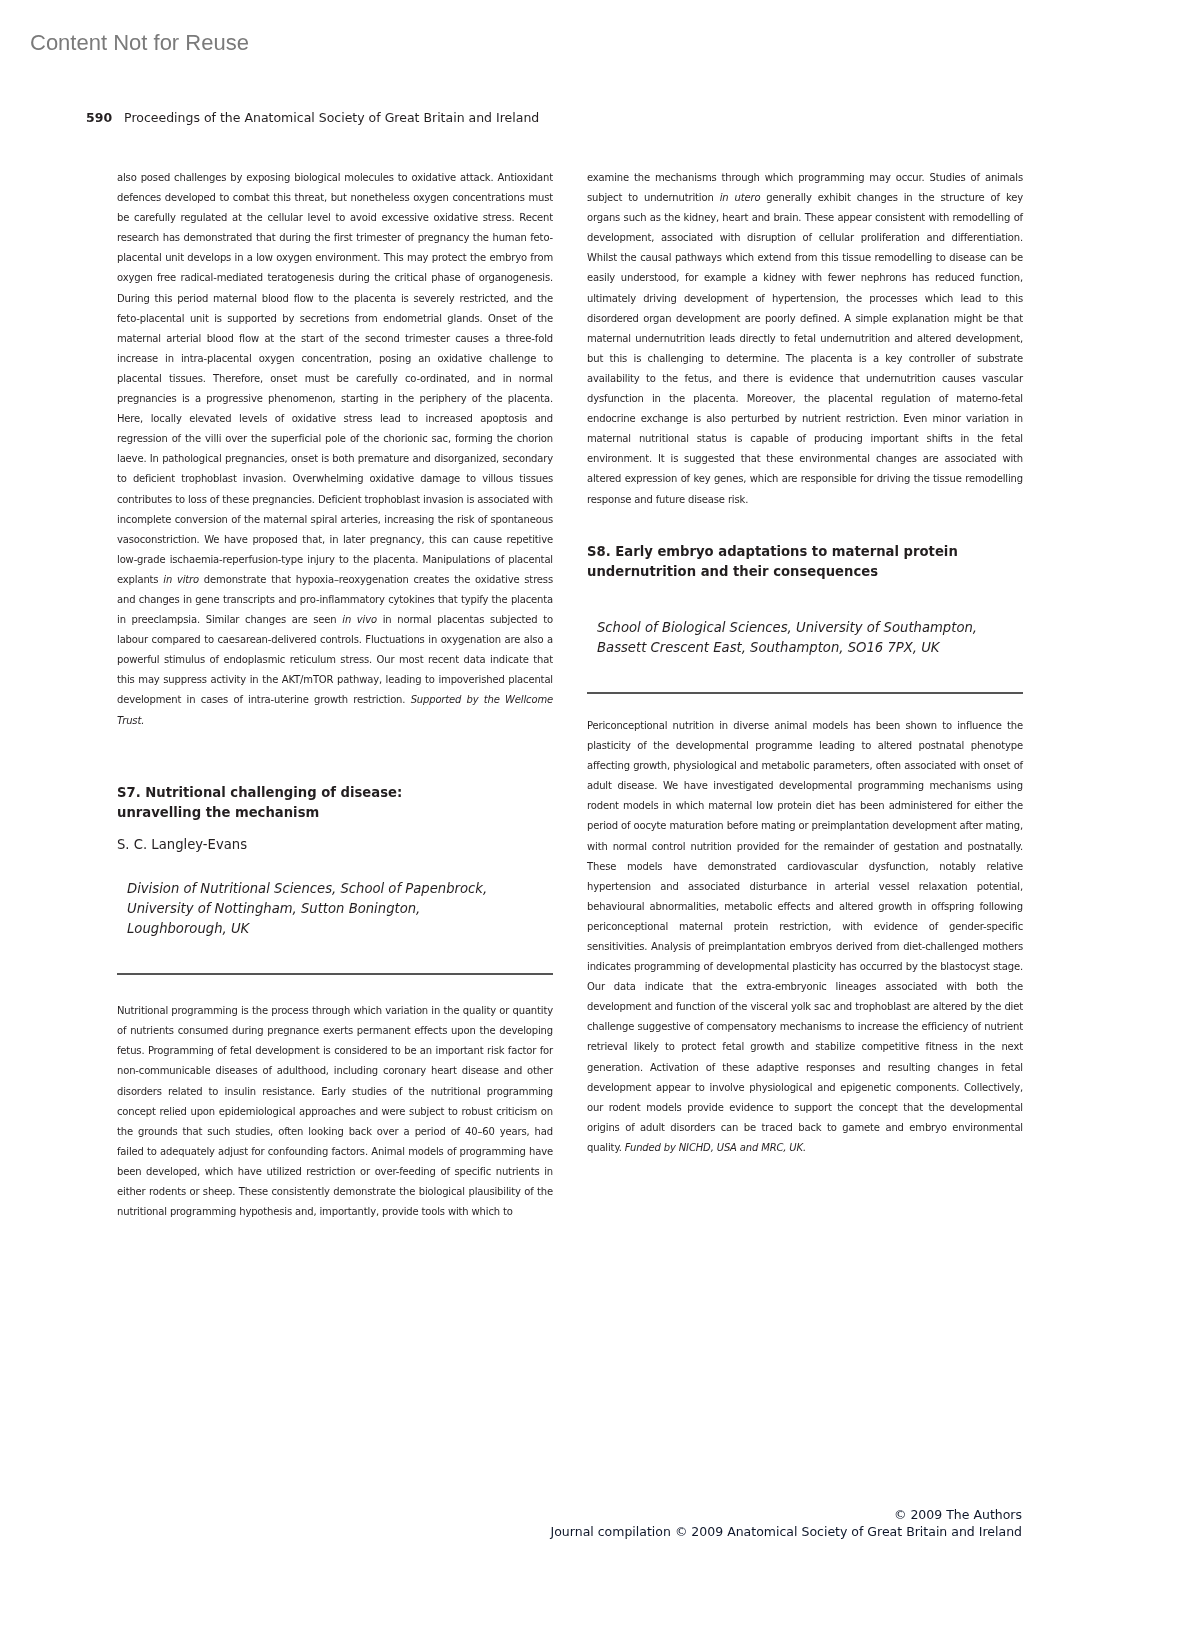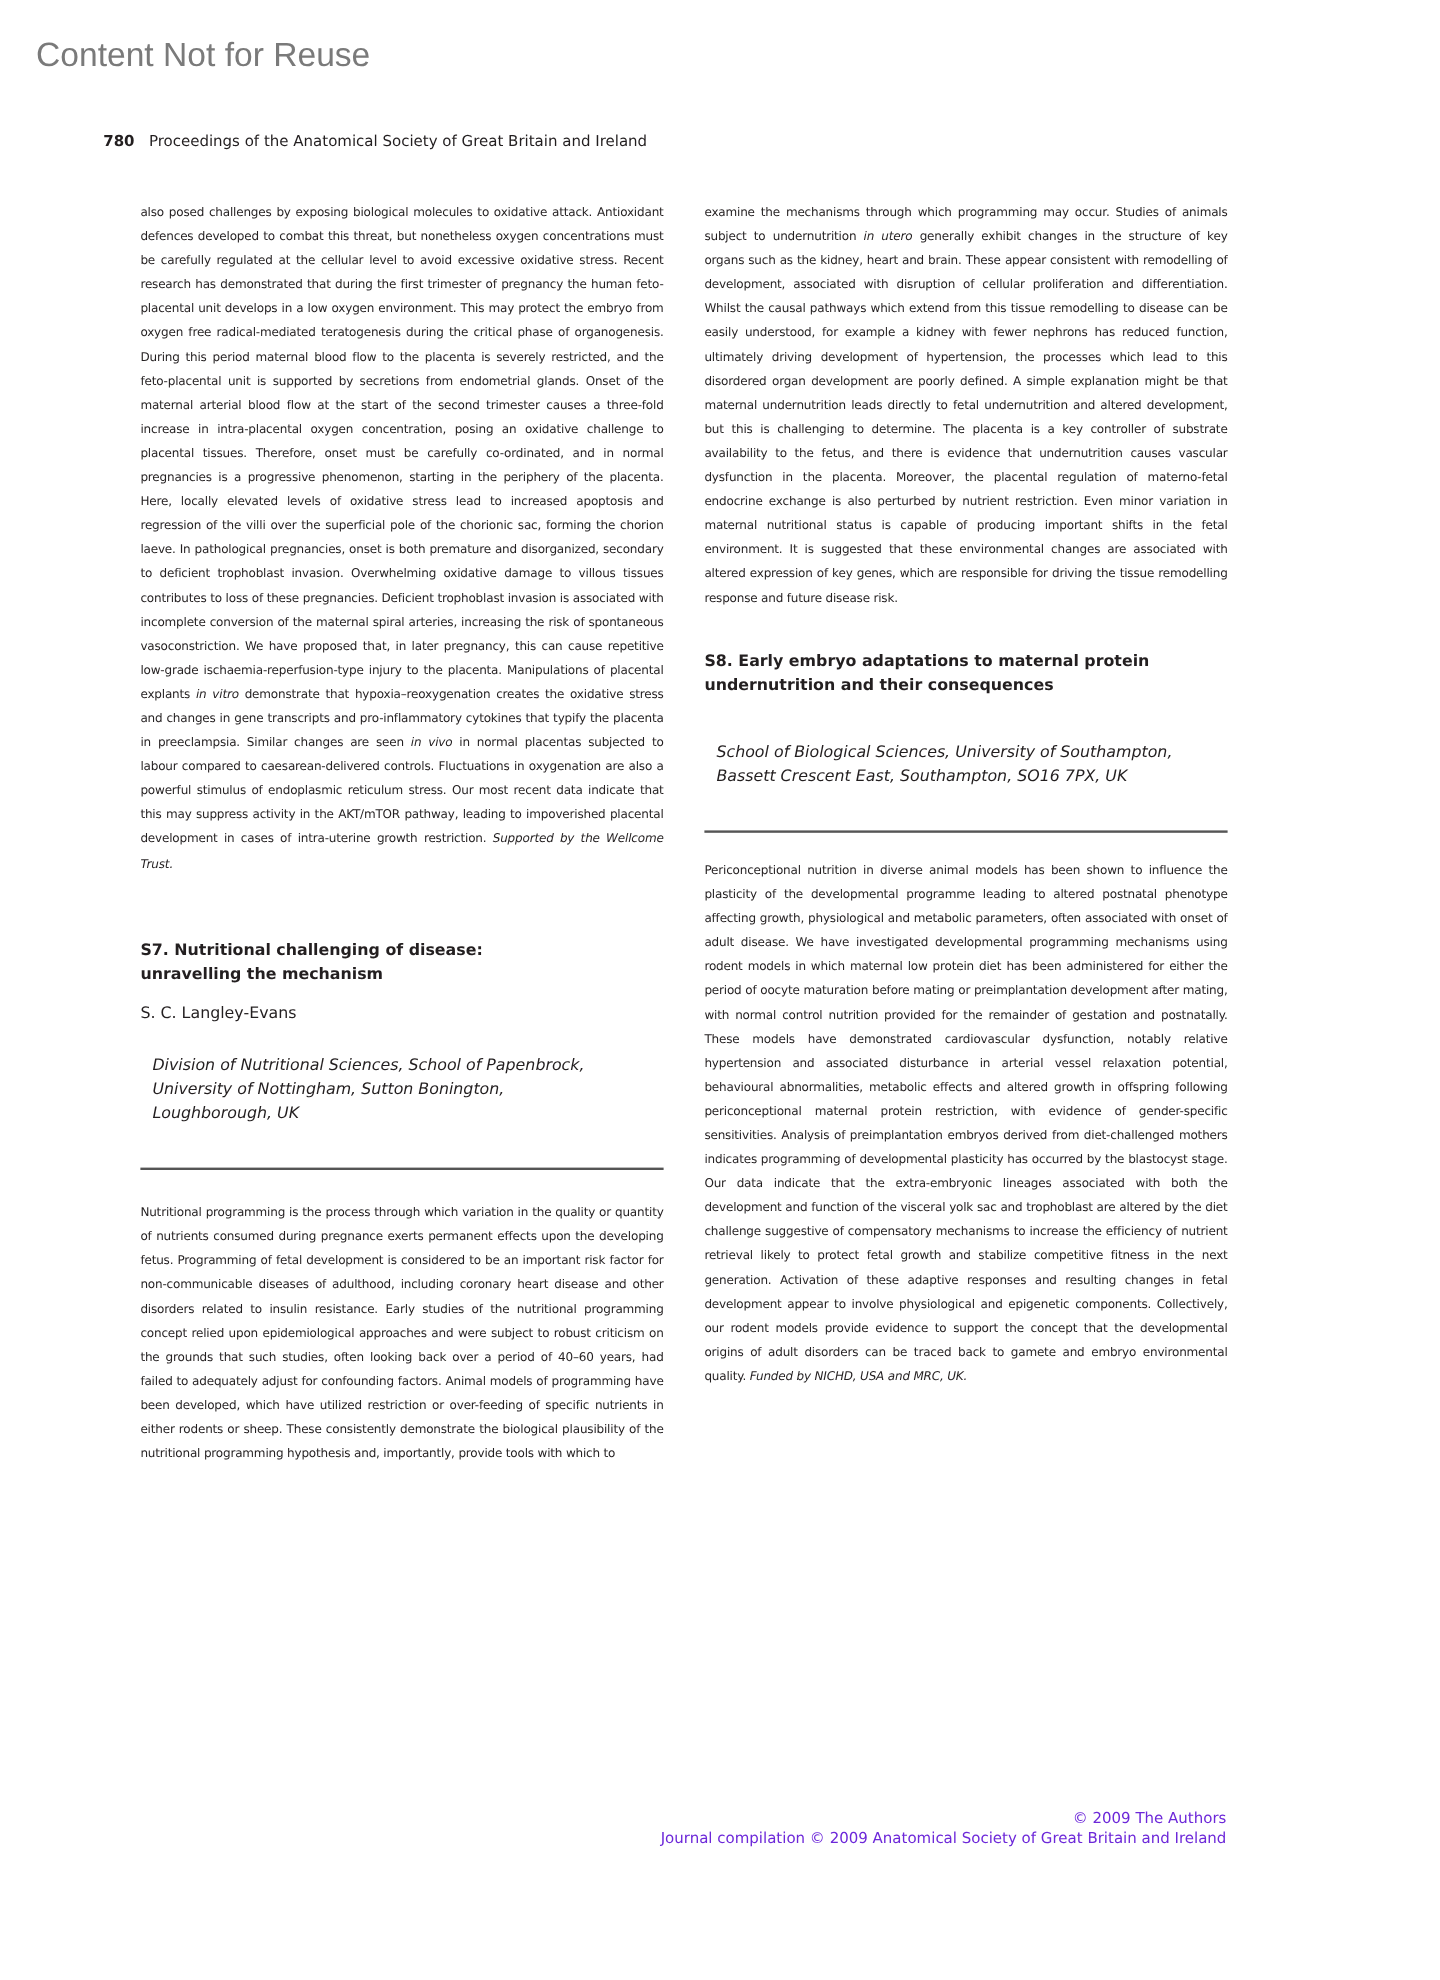--- a/index.html
+++ b/index.html
@@ -1,41 +1,41 @@
 <!DOCTYPE html>
 <html><head>
 <meta charset="utf-8">
 <style>
   html, body { margin: 0; padding: 0; background: #ffffff; }
   body { width: 1200px; height: 1650px; position: relative; overflow: hidden;
          font-family: "DejaVu Sans", "Liberation Sans", sans-serif; color: #231f20; }
   .watermark { position: absolute; left: 30px; top: 30px; font-family: "Liberation Sans", sans-serif;
-               font-size: 28px; color: #7a7a7a; letter-spacing: 0px; }
+               font-size: 22px; color: #7a7a7a; letter-spacing: 0px; }
   .running-head { position: absolute; left: 86px; top: 110px; font-size: 12.5px; color: #231f20; }
   .running-head .pageno { font-weight: bold; margin-right: 8px; }
   .col { position: absolute; top: 168px; width: 436px; }
   .col.left { left: 117px; }
   .col.right { left: 587px; }
   p.body { margin: 0; font-size: 10px; line-height: 20.1px; text-align: justify;
            hyphens: auto; letter-spacing: -0.15px; }
   .section-title { font-weight: bold; font-size: 13.2px; line-height: 20.1px; margin: 0; }
   .authors { font-size: 13.2px; line-height: 20.1px; margin: 0; }
   .affil { font-style: italic; font-size: 13.2px; line-height: 20.1px; margin: 10px; }
   .rule { height: 0; border-top: 2px solid #555; margin: 0; }
   em { font-style: italic; }
   .footer { position: absolute; right: 178px; top: 1506px; text-align: right;
-            font-size: 12.5px; line-height: 17px; color: #6d28d9; }
+            font-size: 12.5px; line-height: 17px; color: #0f172a; }
 </style>
 </head>
 <body>
 
 <div class="watermark">Content Not for Reuse</div>
 
 <div class="running-head">
-  <span class="pageno">780</span>
+  <span class="pageno">590</span>
   <span>Proceedings of the Anatomical Society of Great Britain and Ireland</span>
 </div>
 
 <div class="col left">
   <p class="body"><span>also posed challenges by exposing biological molecules to oxidative attack. Antioxidant defences developed to combat this threat, but nonetheless oxygen concentrations must be carefully regulated at the cellular level to avoid excessive oxidative stress. Recent research has demonstrated that during the first trimester of pregnancy the human feto-placental unit develops in a low oxygen environment. This may protect the embryo from oxygen free radical-mediated teratogenesis during the critical phase of organogenesis. During this period maternal blood flow to the placenta is severely restricted, and the feto-placental unit is supported by secretions from endometrial glands. Onset of the maternal arterial blood flow at the start of the second trimester causes a three-fold increase in intra-placental oxygen concentration, posing an oxidative challenge to placental tissues. Therefore, onset must be carefully co-ordinated, and in normal pregnancies is a progressive phenomenon, starting in the periphery of the placenta. Here, locally elevated levels of oxidative stress lead to increased apoptosis and regression of the villi over the superficial pole of the chorionic sac, forming the chorion laeve. In pathological pregnancies, onset is both premature and disorganized, secondary to deficient trophoblast invasion. Overwhelming oxidative damage to villous tissues contributes to loss of these pregnancies. Deficient trophoblast invasion is associated with incomplete conversion of the maternal spiral arteries, increasing the risk of spontaneous vasoconstriction. We have proposed that, in later pregnancy, this can cause repetitive low-grade ischaemia-reperfusion-type injury to the placenta. Manipulations of placental explants </span><em>in vitro</em><span> demonstrate that hypoxia–reoxygenation creates the oxidative stress and changes in gene transcripts and pro-inflammatory cytokines that typify the placenta in preeclampsia. Similar changes are seen </span><em>in vivo</em><span> in normal placentas subjected to labour compared to caesarean-delivered controls. Fluctuations in oxygenation are also a powerful stimulus of endoplasmic reticulum stress. Our most recent data indicate that this may suppress activity in the AKT/mTOR pathway, leading to impoverished placental development in cases of intra-uterine growth restriction. </span><em>Supported by the Wellcome Trust.</em></p>
 
   <div style="height: 52px;"></div>
   <p class="section-title" style="width: 360px;">S7. Nutritional challenging of disease: unravelling the mechanism</p>
   <div style="height: 12px;"></div>
   <p class="authors">S. C. Langley-Evans</p>

